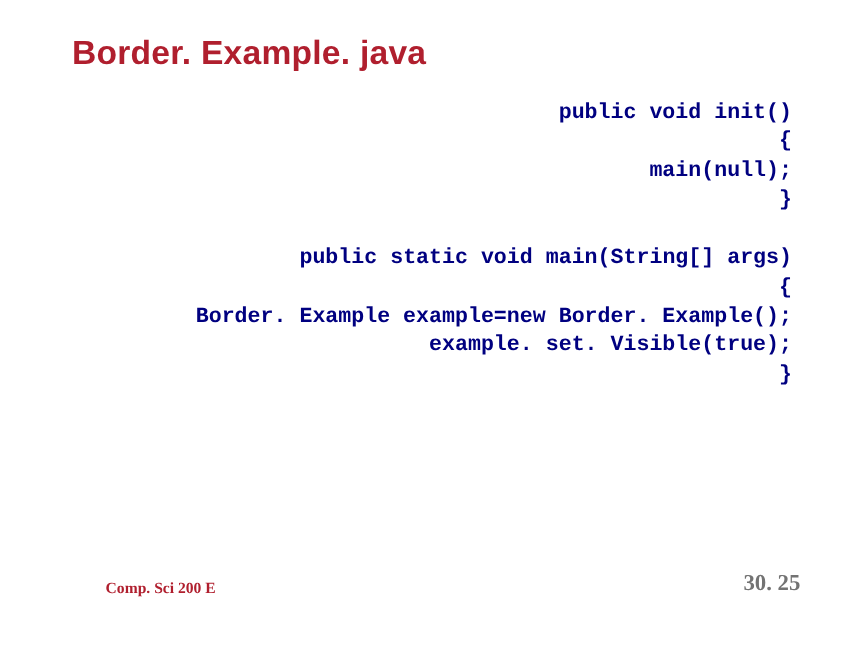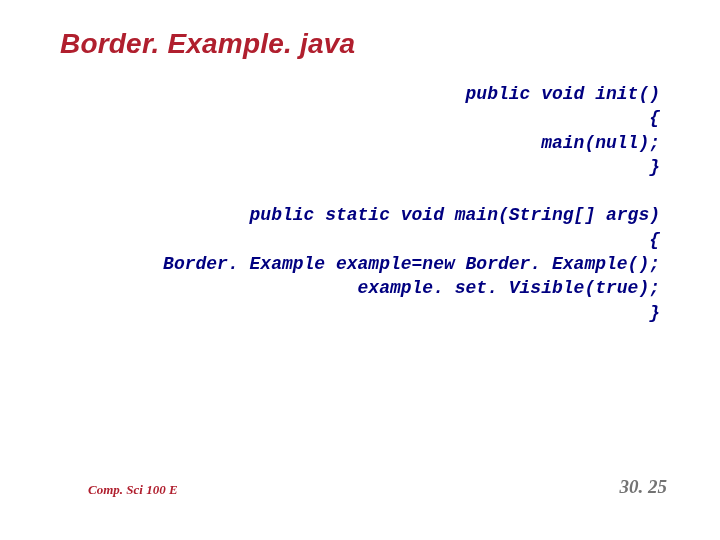--- a/index.html
+++ b/index.html
@@ -2,21 +2,20 @@
 <html><head>
 <meta charset="utf-8">
 <style>
   * { margin: 0; padding: 0; box-sizing: border-box; }
   html, body { width: 720px; height: 540px; background: #fff; font-family: Arial, Helvetica, sans-serif; }
   .slide {
     position: relative;
     width: 720px;
     height: 540px;
     padding: 28px 60px 0 60px;
-    font-style: italic;
   }
   .title {
     color: #b01f2e;
     font-weight: bold;
     font-size: 28px;
     letter-spacing: 0.2px;
     margin-bottom: 22px;
   }
   .code {
     color: #000080;
@@ -55,15 +54,15 @@
   <div class="code">public void init()
 {
    main(null);
 }
 
 public static void main(String[] args)
 {
    Border. Example example=new Border. Example();
    example. set. Visible(true);
 }</div>
-  <div class="footer-left">Comp. Sci 100 E</div>
+  <div class="footer-left">Comp. Sci 200 E</div>
   <div class="footer-right">30. 25</div>
 </div>
 
 </body></html>

